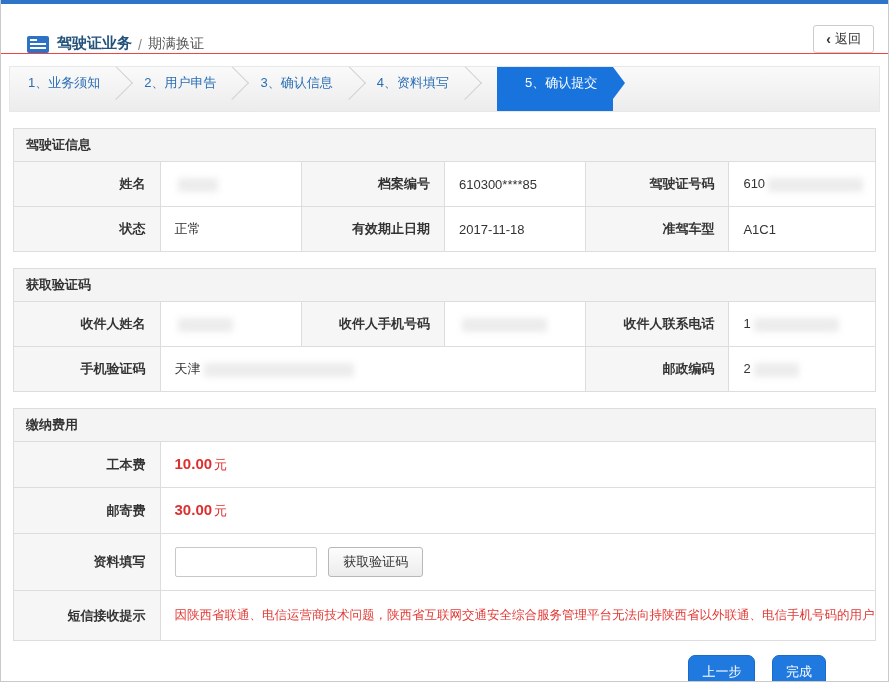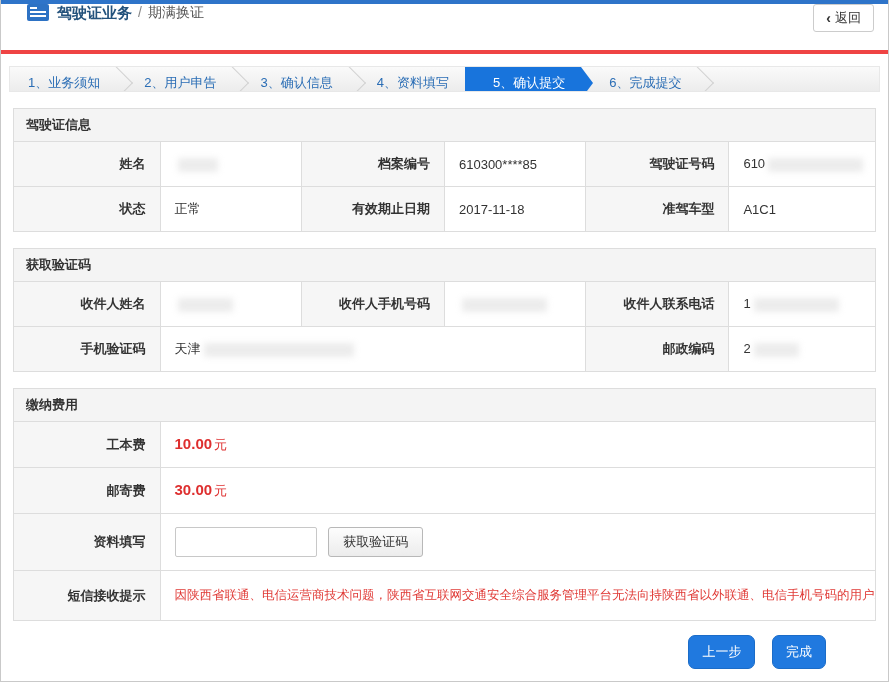--- a/index.html
+++ b/index.html
@@ -2,35 +2,35 @@
 <html><head>
 <meta charset="utf-8">
 <style>
   * { box-sizing: border-box; }
   html,body { margin:0; padding:0; background:#fff; }
   body { font-family: "Liberation Sans", "DejaVu Sans", sans-serif; font-size:13px; color:#333; }
   .page { width:889px; height:682px; border:1px solid #c9c9c9; border-top:none; background:#fff; overflow:hidden; }
   .topbar { height:4px; background:#2e74c9; }
 
   
-  .header { height:50px; border-bottom:4px solid #ef4444; padding:0 14px 0 26px; display:flex; align-items:flex-start; }
+  .header { height:50px; border-bottom:1px solid #ef4444; padding:0 14px 0 26px; display:flex; align-items:flex-end; }
   .hicon { display:inline-flex; margin-right:8px; }
   .title-primary { font-size:15px; font-weight:bold; color:#23527c; }
   .title-sep { margin:0 6px; color:#888; font-size:14px; }
   .title-secondary { font-size:14px; color:#555; }
   .header-spacer { flex:1; }
   .back-btn { display:inline-flex; align-items:center; gap:4px; background:#fff; border:1px solid #ccc; border-radius:3px; padding:4px 12px; font-size:13px; color:#333; cursor:pointer; font-family:inherit; }
   .back-btn .chev { font-weight:bold; font-size:14px; line-height:1; color:#333; }
 
   
-  .steps { display:flex; margin:12px 8px 0; height:26px; background:linear-gradient(#fafafa,#ececec); border:1px solid #e8e8e8; overflow:hidden; }
+  .steps { display:flex; margin:12px 8px 0; height:46px; background:linear-gradient(#fafafa,#ececec); border:1px solid #e8e8e8; overflow:hidden; }
   .step { position:relative; line-height:32px; padding:0 16px 0 28px; color:#2a6db5; font-size:13px; cursor:pointer; white-space:nowrap; }
   .step:first-child { padding-left:18px; }
   .step::after { content:""; position:absolute; right:-12px; top:4px; width:23px; height:23px; border-top:1px solid #d2d2d2; border-right:1px solid #d2d2d2; transform:rotate(45deg); pointer-events:none; }
-  .step.active { background:#1874dc; color:#fff; }
+  .step.active { background:#1874dc; color:#fff;margin-left:32px; }
   .step.active::after { content:""; position:absolute; right:-12px; top:0; width:0; height:0; border-top:16px solid transparent; border-bottom:16px solid transparent; border-left:12px solid #1874dc; border-right:none; transform:none; }
 
   
   .section { margin:16px 12px 0; }
   .section:first-of-type { margin-top:18px; }
   .section-header { border:1px solid #ddd; background:#f4f4f4; padding:7px 12px; font-weight:bold; color:#333; font-size:13px; }
   table.grid { width:100%; border-collapse:collapse; table-layout:fixed; margin-top:-1px; }
   table.grid td { border:1px solid #ddd; padding:13px 14px; font-size:13px; color:#333; overflow:hidden; white-space:nowrap; }
   td.lbl { background:#f6f6f6; text-align:right; font-weight:bold; }
   td.val { background:#fff; text-align:left; }
@@ -75,21 +75,20 @@
       <span>返回</span>
     </button>
   </div>
 
   <div class="steps">
     <div class="step"><span>1、业务须知</span></div>
     <div class="step"><span>2、用户申告</span></div>
     <div class="step"><span>3、确认信息</span></div>
     <div class="step"><span>4、资料填写</span></div>
     <div class="step active"><span>5、确认提交</span></div>
-    <div class="step"><span>6、完成提交</span></div>
   </div>
 
   <div class="section">
     <div class="section-header">驾驶证信息</div>
     <table class="grid">
       <colgroup>
           <col style="width:17%">
           <col style="width:16.4%">
           <col style="width:16.6%">
           <col style="width:16.4%">

